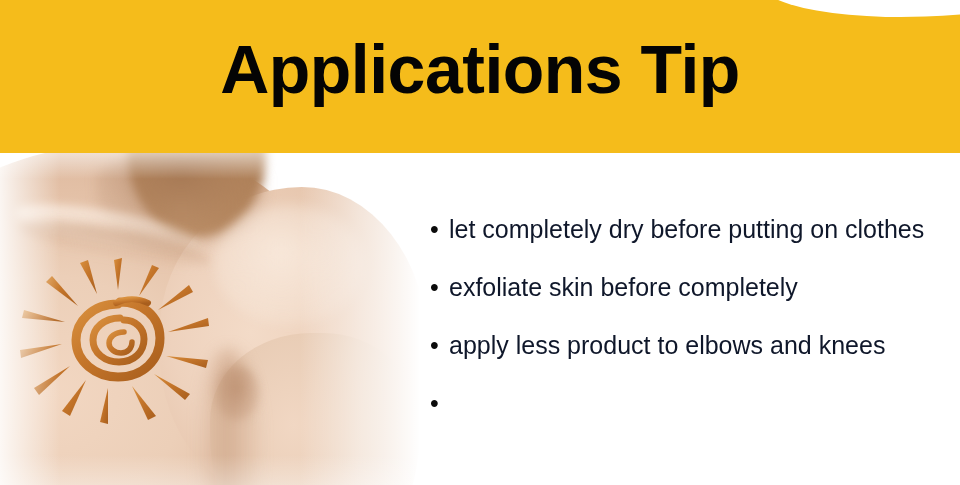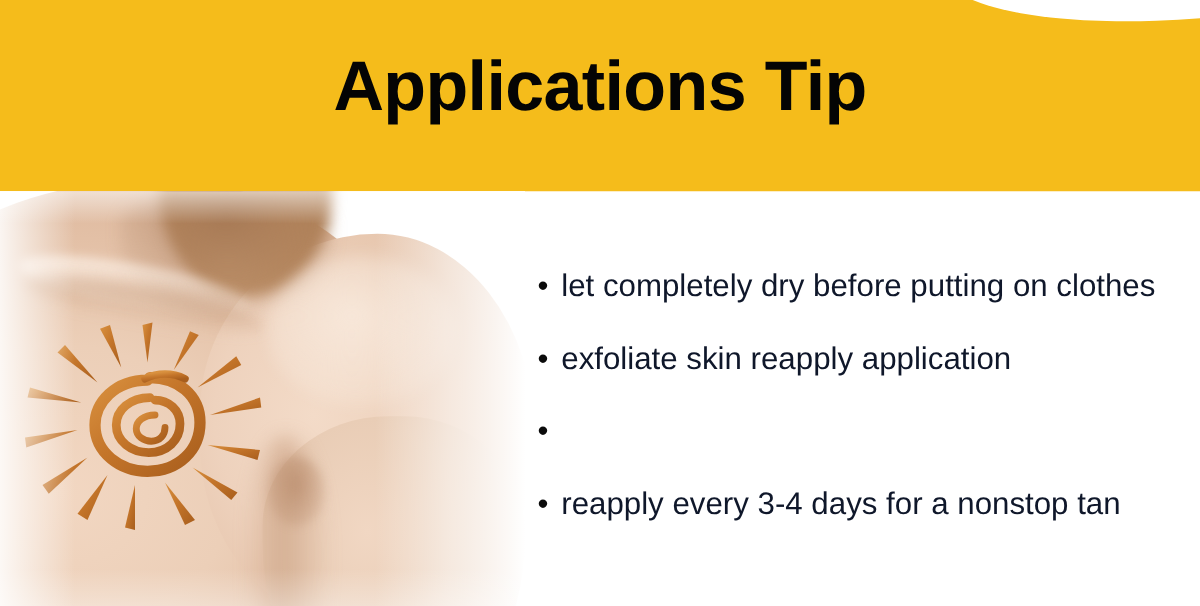--- a/index.html
+++ b/index.html
@@ -46,21 +46,21 @@
     position: absolute;
     left: 0;
     top: 0;
     width: 960px;
     height: 153px;
     display: flex;
     align-items: center;
     justify-content: center;
     padding-bottom: 16px;
     box-sizing: border-box;
-    font-size: 56px;
+    font-size: 68px;
     line-height: 1;
     font-weight: bold;
     color: #040404;
     letter-spacing: -0.5px;
     white-space: nowrap;
     font-family: "Liberation Sans", sans-serif;
   }
 
   
   .photo-stage {
@@ -326,27 +326,27 @@
 
   <div class="tips-list">
 
     <div class="tip-row">
       <span class="tip-bullet">•</span>
       <span class="tip-text">let completely dry before putting on clothes</span>
     </div>
 
     <div class="tip-row">
       <span class="tip-bullet">•</span>
-      <span class="tip-text">exfoliate skin reapply application</span>
+      <span class="tip-text">exfoliate skin before completely</span>
+    </div>
+
+    <div class="tip-row">
+      <span class="tip-bullet">•</span>
+      <span class="tip-text">apply less product to elbows and knees</span>
     </div>
 
     <div class="tip-row">
       <span class="tip-bullet">•</span>
     </div>
 
-    <div class="tip-row">
-      <span class="tip-bullet">•</span>
-      <span class="tip-text">reapply every 3-4 days for a nonstop tan</span>
-    </div>
-
   </div>
 
 </div>
 
 </body></html>

